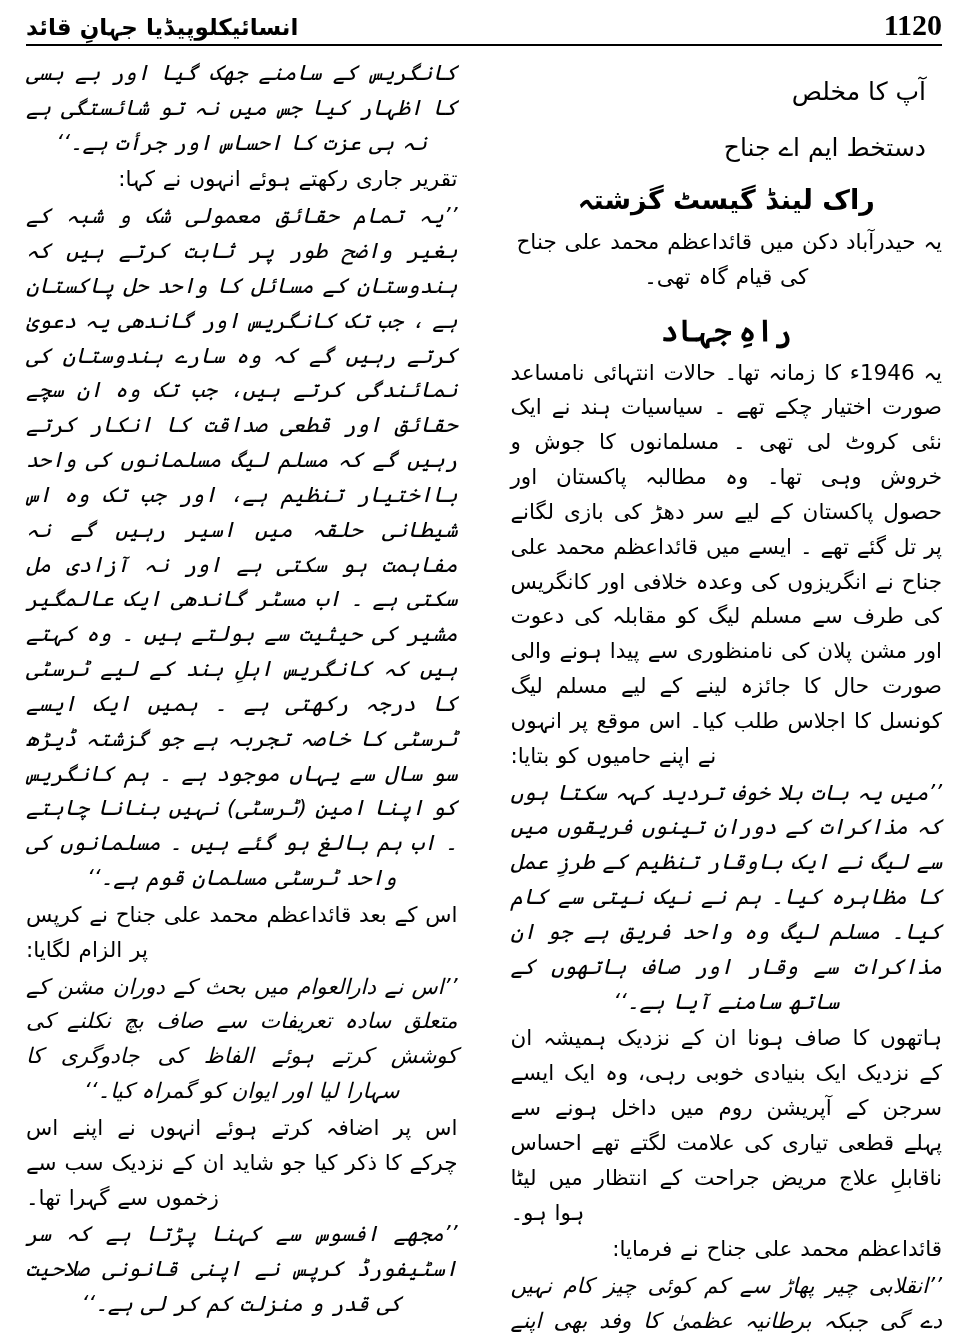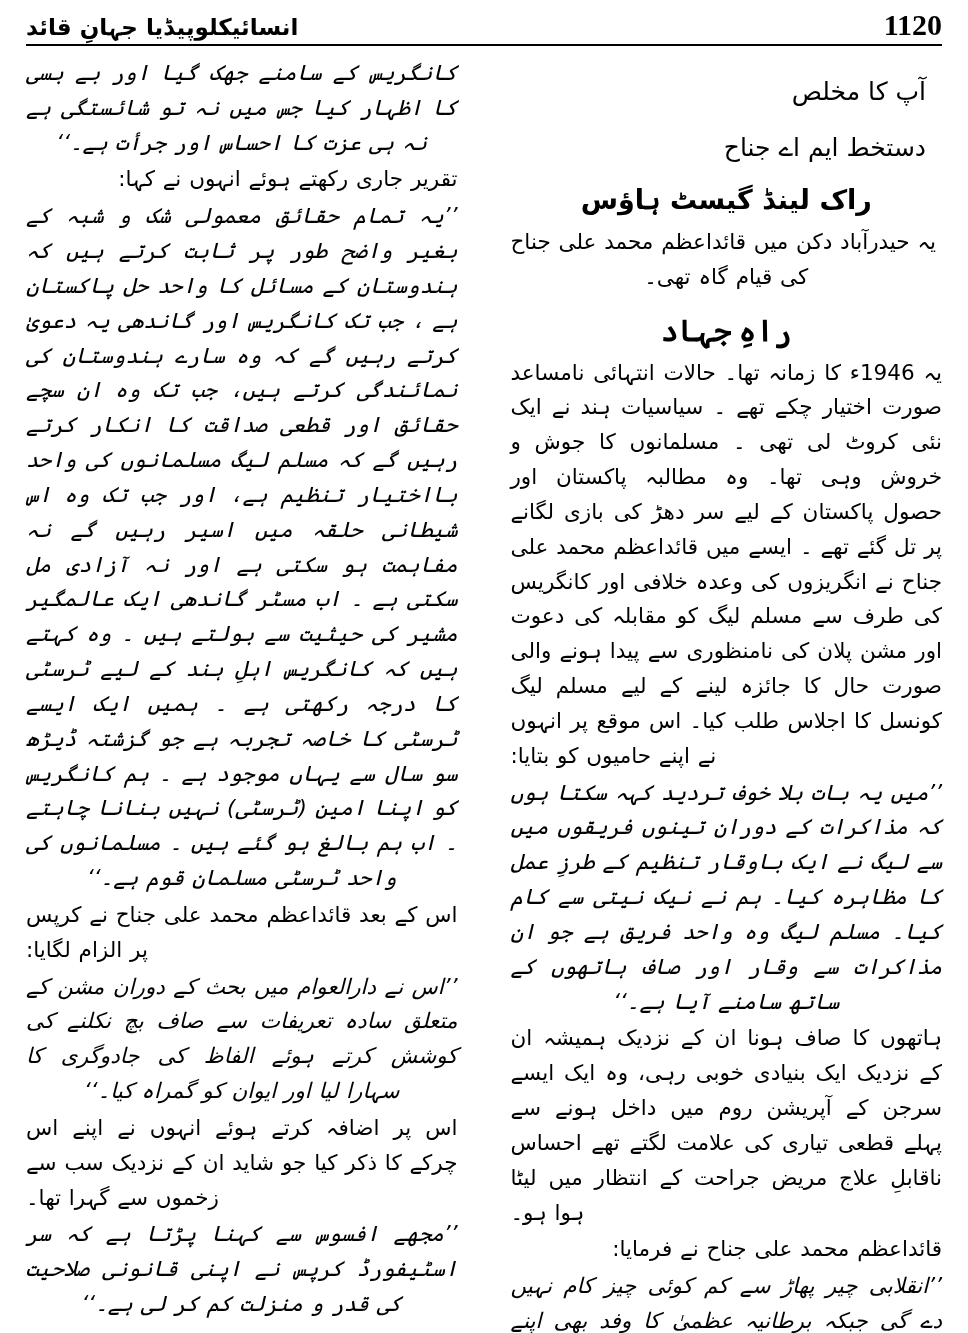--- a/index.html
+++ b/index.html
@@ -70,21 +70,21 @@
     line-height: 1.62;
     text-align: justify;
     text-align-last: left;
     direction: rtl;
     word-spacing: 1px;
   }
   p.para.lastcenter {
     text-align-last: center;
   }
   p.para.center {
-    text-align: left;
+    text-align: right;
     text-align-last: center;
   }
   p.para.right {
     text-align: right;
     text-align-last: right;
   }
   p.quote {
     text-align: justify;
     text-align-last: left;
     font-style: italic;
@@ -123,21 +123,21 @@
 
   <div class="columns">
 
     <div class="col">
 
       <div class="sign-block">
         <p class="sign-line">آپ کا مخلص</p>
         <p class="sign-line">دستخط ایم اے جناح</p>
       </div>
 
-      <div class="heading">راک لینڈ گیسٹ ہاؤس</div>
+      <div class="heading">راک لینڈ گیسٹ گزشتہ</div>
       <p class="para center">یہ حیدرآباد دکن میں قائداعظم محمد علی جناح کی قیام گاہ تھی۔</p>
 
       <div class="heading sub">راہِ جہاد</div>
       <p class="para">یہ 1946ء کا زمانہ تھا۔ حالات انتہائی نامساعد صورت اختیار چکے تھے ۔ سیاسیات ہند نے ایک نئی کروٹ لی تھی ۔ مسلمانوں کا جوش و خروش وہی تھا۔ وہ مطالبہ پاکستان اور حصول پاکستان کے لیے سر دھڑ کی بازی لگانے پر تل گئے تھے ۔ ایسے میں قائداعظم محمد علی جناح نے انگریزوں کی وعدہ خلافی اور کانگریس کی طرف سے مسلم لیگ کو مقابلہ کی دعوت اور مشن پلان کی نامنظوری سے پیدا ہونے والی صورت حال کا جائزہ لینے کے لیے مسلم لیگ کونسل کا اجلاس طلب کیا۔ اس موقع پر انہوں نے اپنے حامیوں کو بتایا:</p>
 
       <p class="para quote lastcenter">’’میں یہ بات بلا خوف تردید کہہ سکتا ہوں کہ مذاکرات کے دوران تینوں فریقوں میں سے لیگ نے ایک باوقار تنظیم کے طرزِ عمل کا مظاہرہ کیا۔ ہم نے نیک نیتی سے کام کیا۔ مسلم لیگ وہ واحد فریق ہے جو ان مذاکرات سے وقار اور صاف ہاتھوں کے ساتھ سامنے آیا ہے۔‘‘</p>
 
       <p class="para">ہاتھوں کا صاف ہونا ان کے نزدیک ہمیشہ ان کے نزدیک ایک بنیادی خوبی رہی، وہ ایک ایسے سرجن کے آپریشن روم میں داخل ہونے سے پہلے قطعی تیاری کی علامت لگتے تھے احساس ناقابلِ علاج مریض جراحت کے انتظار میں لیٹا ہوا ہو۔</p>
       <p class="para right">قائداعظم محمد علی جناح نے فرمایا:</p>
 

